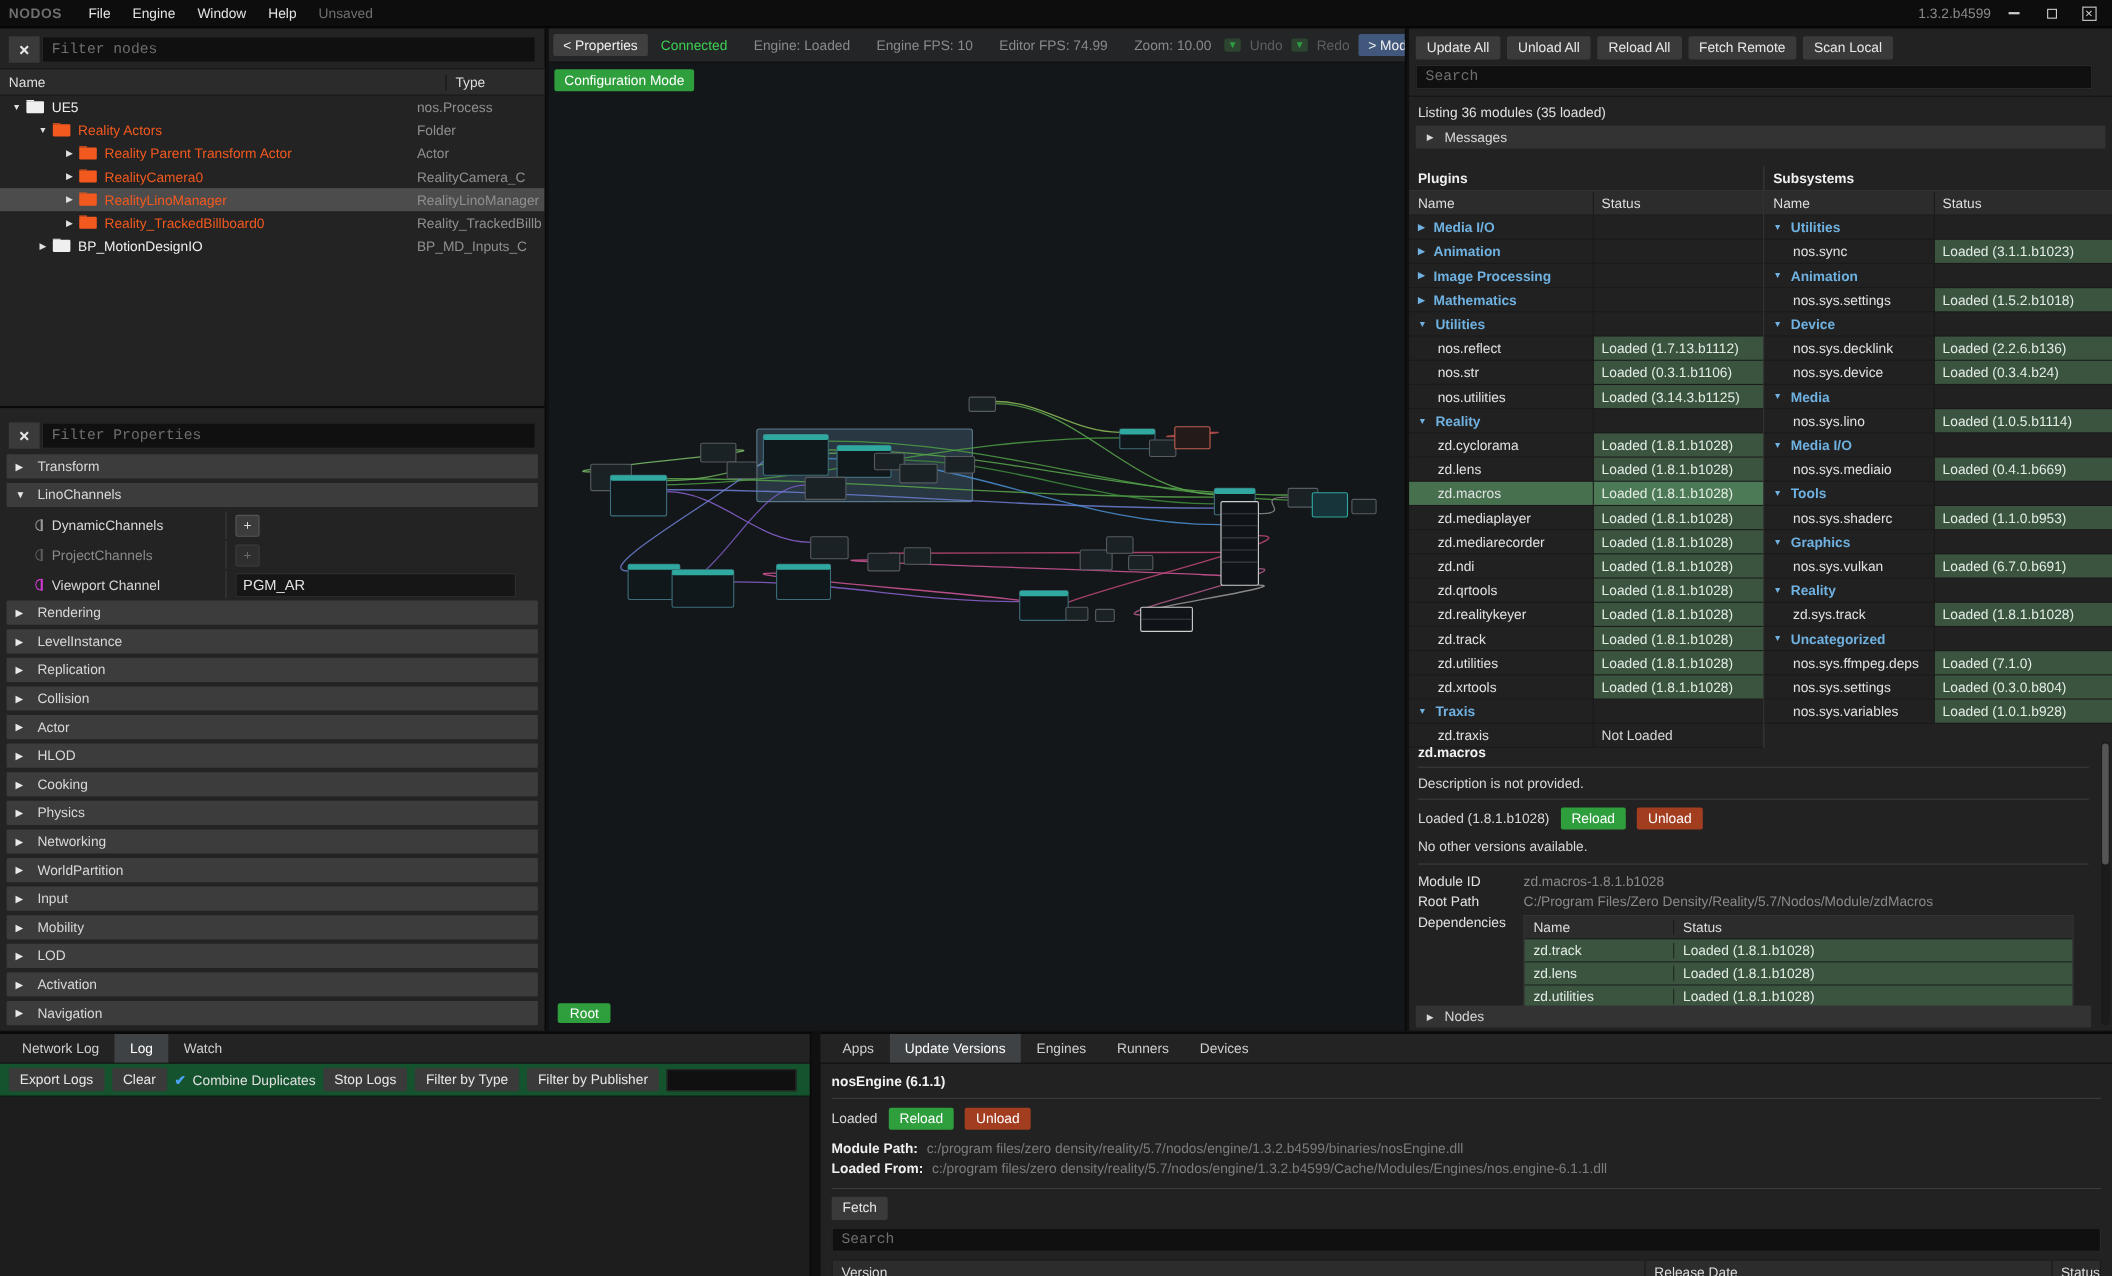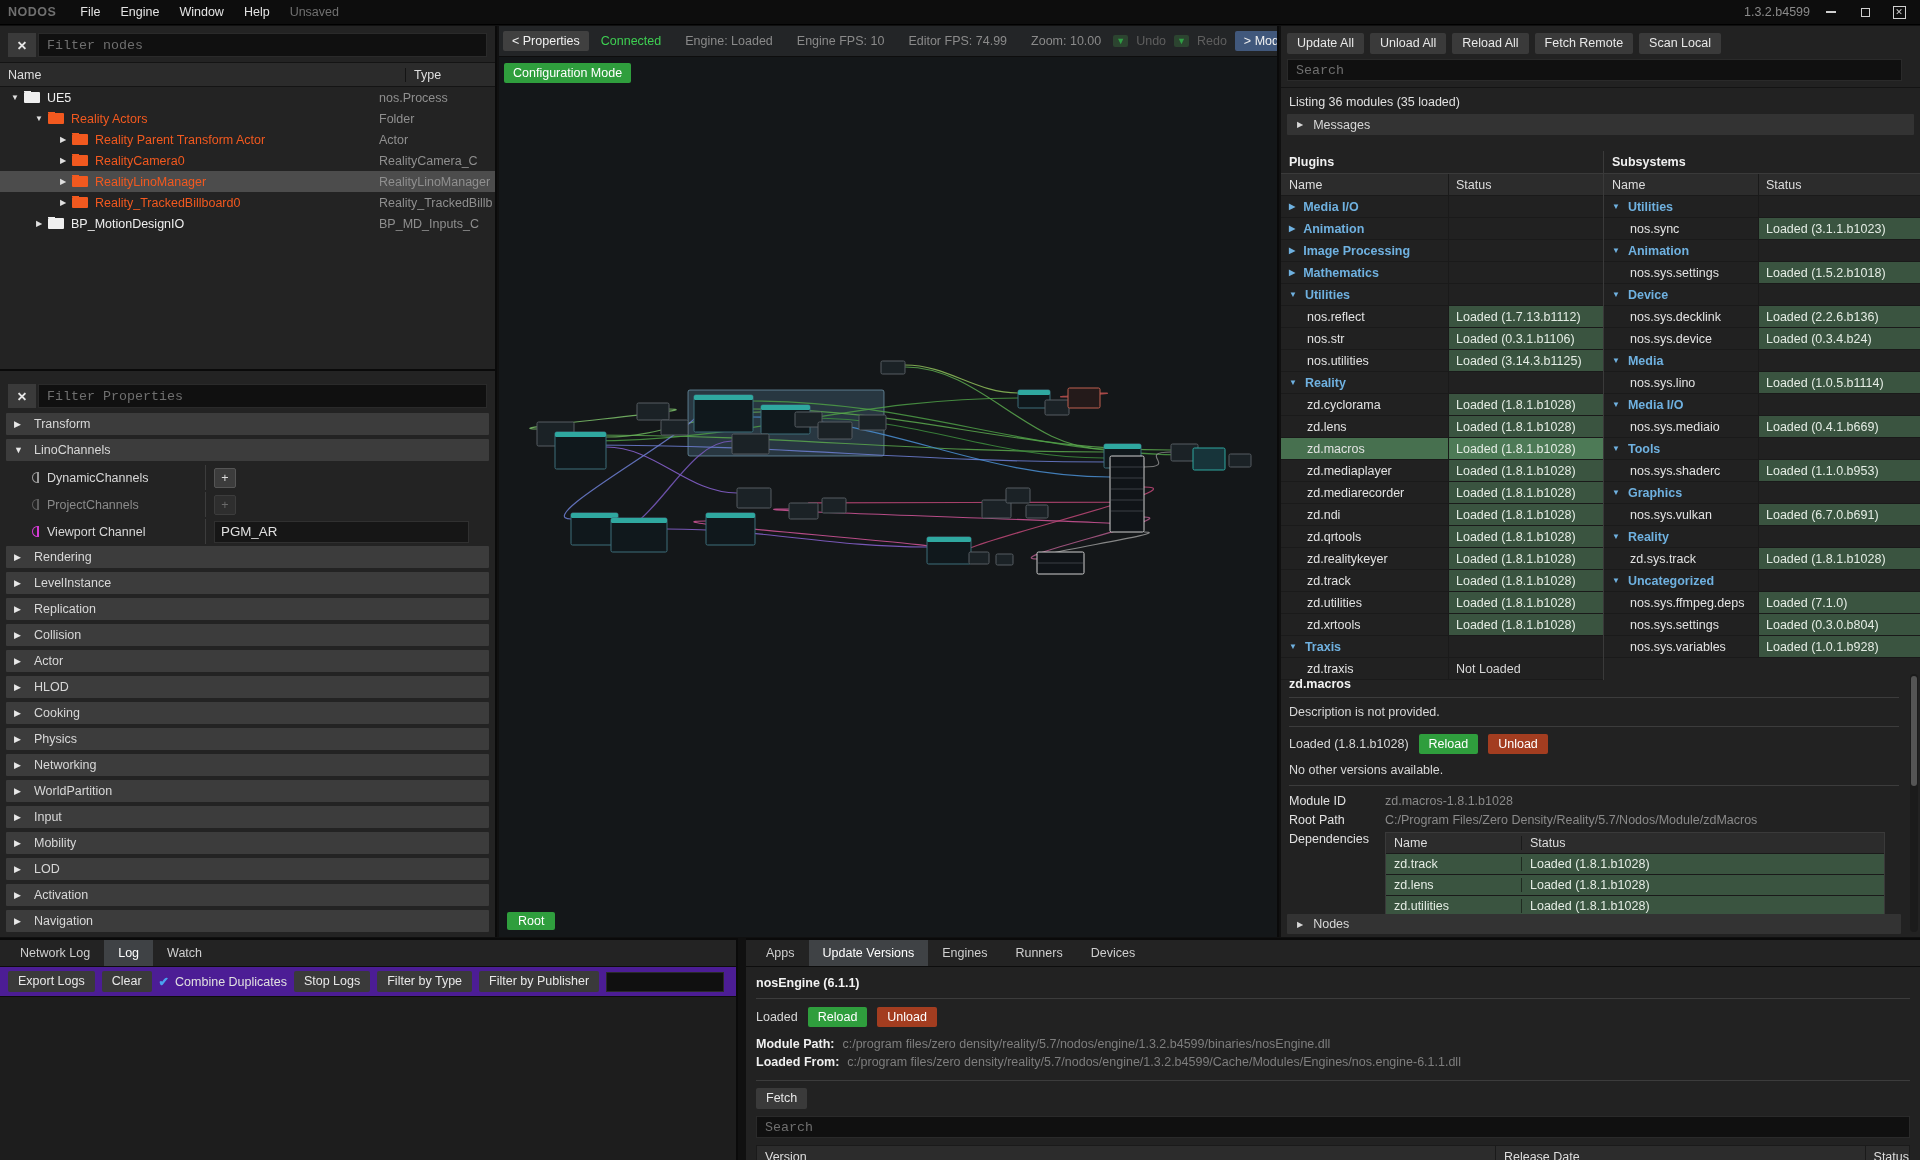--- a/index.html
+++ b/index.html
@@ -121,21 +121,21 @@
   .nodes-bar { position:absolute; left:6px; top:888px; width:614px; height:20px; background:#333; display:flex; align-items:center; gap:10px; padding-left:10px; border-radius:1px; }
   .nodes-bar .arrow { font-size:8px; }
   .rp-scroll { position:absolute; right:2px; top:648px; width:8px; height:258px; background:#1b1b1b; border-radius:4px; }
   .rp-scroll .thumb { position:absolute; left:1px; top:2px; width:6px; height:110px; background:#555; border-radius:3px; }
 
   
   .bottom-left { position:absolute; left:0; top:938px; width:738px; height:222px; background:#1d1d1d; border-top:2px solid #0a0a0a; border-right:2px solid #0a0a0a; }
   .tabs-row { display:flex; height:27px; background:#232323; border-bottom:1px solid #0d0d0d; align-items:stretch; padding-left:6px; }
   .tab { display:flex; align-items:center; padding:0 14px; color:#cfcfcf; }
   .tab.active { background:#3f4245; color:#fff; }
-  .bl-toolbar { display:flex; align-items:center; gap:7px; height:30px; background:#4c1d95; border-bottom:1px solid #0d0d0d; padding:0 8px; }
+  .bl-toolbar { display:flex; align-items:center; gap:7px; height:30px; background:#14532d; border-bottom:1px solid #0d0d0d; padding:0 8px; }
   .chk { display:flex; align-items:center; gap:6px; color:#e0e0e0; }
   .chk .mark { color:#4aa3f0; font-weight:bold; }
   .bl-toolbar input { width:118px; height:20px; }
 
   .bottom-right { position:absolute; left:746px; top:938px; width:1174px; height:222px; background:#222; border-top:2px solid #0a0a0a; }
   .br-content { padding:0 10px; }
   .br-title { font-weight:bold; color:#f2f2f2; padding:9px 0 8px 0; border-bottom:1px solid #3c3c3c; }
   .br-loadrow { display:flex; align-items:center; gap:10px; padding:8px 0; }
   .br-kv { display:flex; gap:8px; padding:2px 0; }
   .br-kv .k { color:#f0f0f0; font-weight:bold; }

